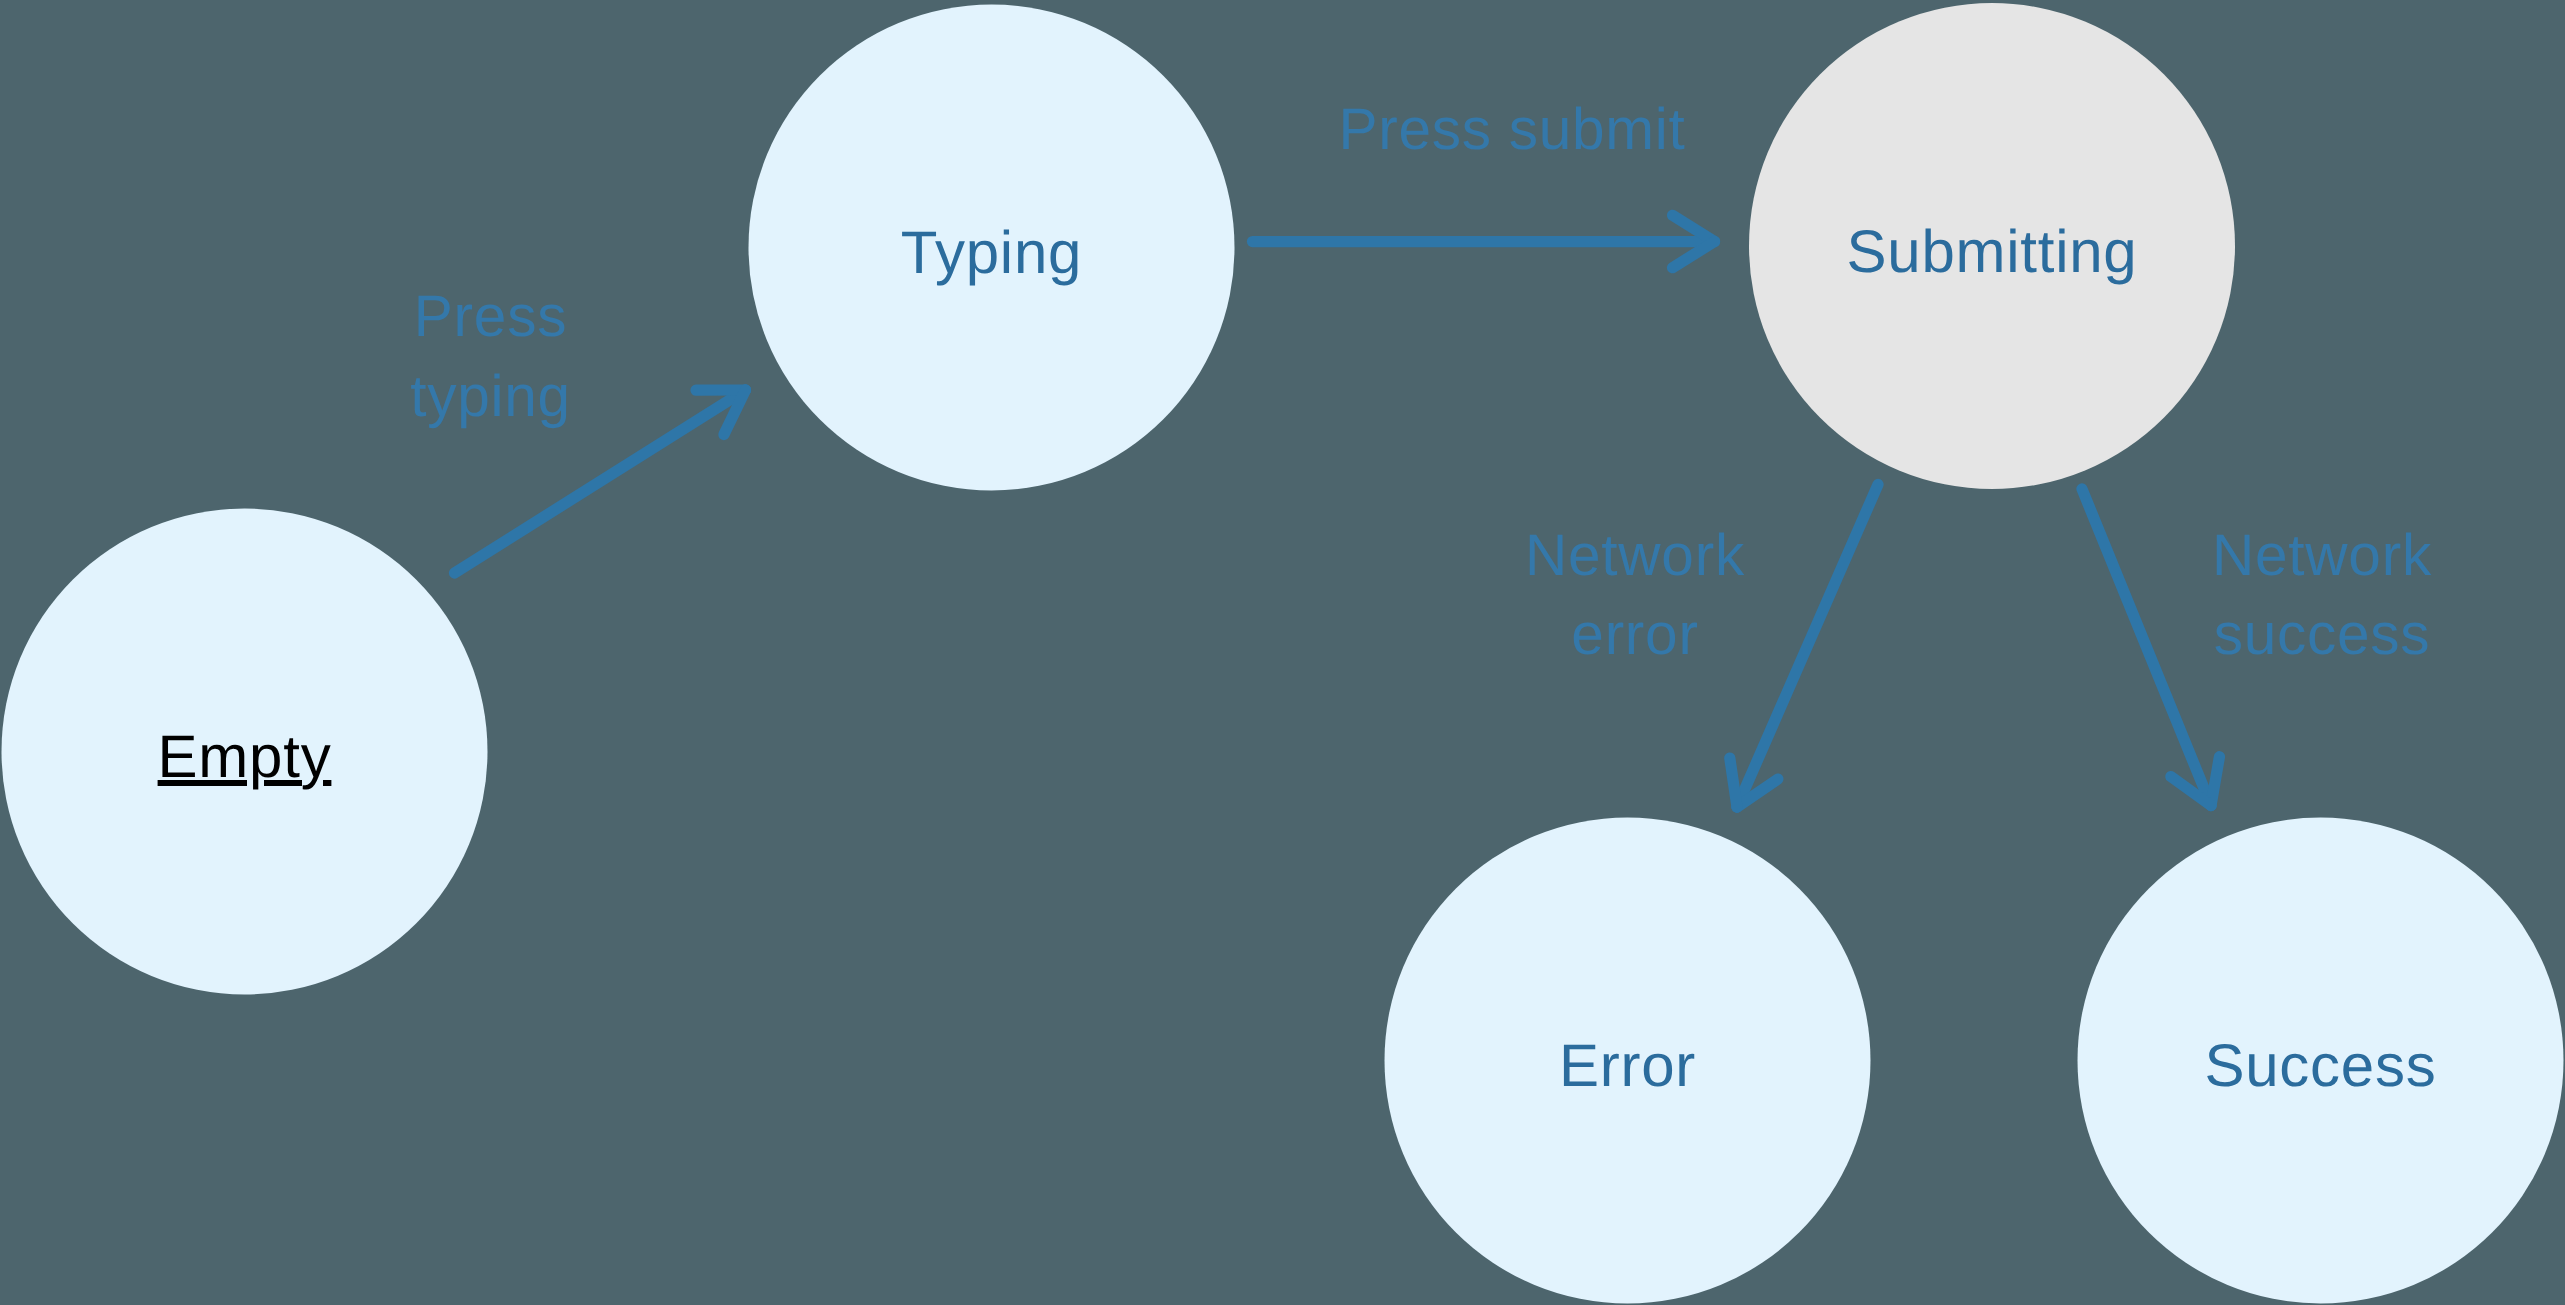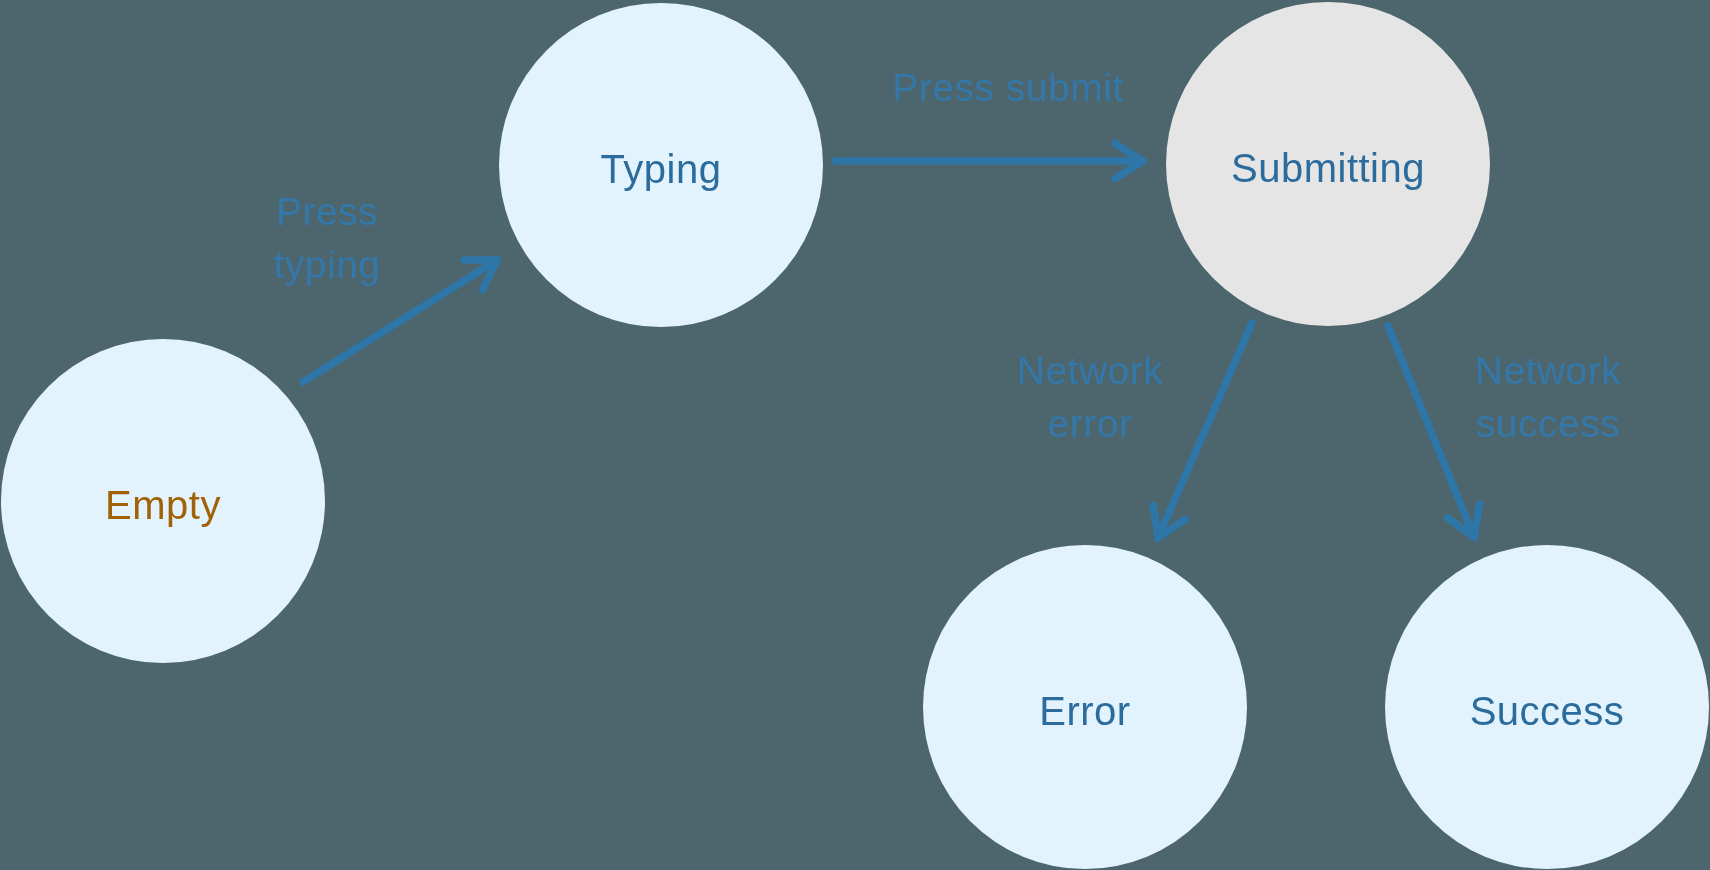--- a/index.html
+++ b/index.html
@@ -67,21 +67,21 @@
         <line x1="1388" y1="326" x2="1474" y2="537" stroke="#2E76A8" stroke-width="7.5" stroke-linecap="round"></line>
         <line x1="1474" y1="537" x2="1479.6311183594828" y2="504.48399615540836" stroke="#2E76A8" stroke-width="7.5" stroke-linecap="round"></line>
         <line x1="1474" y1="537" x2="1447.2433291479917" y2="517.6847064501393" stroke="#2E76A8" stroke-width="7.5" stroke-linecap="round"></line>
       </g>
     </svg>
 <div class="edge-label" style="left: 327px; top: 238px; color: rgb(52, 120, 170);"><span>Press</span><br><span>typing</span></div>
     <div class="edge-label" style="left: 990px; top: 87px; color: rgb(52, 120, 170); margin-left: 18px;"><span>Press submit</span></div>
     <div class="edge-label" style="left: 1090px; top: 397px; color: rgb(52, 120, 170);"><span>Network</span><br><span>error</span></div>
     <div class="edge-label" style="left: 1548px; top: 397px; color: rgb(52, 120, 170);"><span>Network</span><br><span>success</span></div>
     <div class="state-node" style="left: 1px; top: 339px; width: 324px; height: 324px; background: rgb(226, 243, 253);">
-      <span class="node-label" style="color: #a16207;">Empty</span>
+      <span class="node-label" style="color: #000000; text-decoration: underline;">Empty</span>
     </div>
     <div class="state-node" style="left: 499px; top: 3px; width: 324px; height: 324px; background: rgb(226, 243, 253);">
       <span class="node-label" style="color: rgb(43, 108, 157);">Typing</span>
     </div>
     <div class="state-node" style="left: 1166px; top: 2px; width: 324px; height: 324px; background: #e5e5e5;">
       <span class="node-label" style="color: rgb(43, 108, 157);">Submitting</span>
     </div>
     <div class="state-node" style="left: 923px; top: 545px; width: 324px; height: 324px; background: rgb(226, 243, 253);">
       <span class="node-label" style="color: rgb(43, 108, 157);">Error</span>
     </div>

